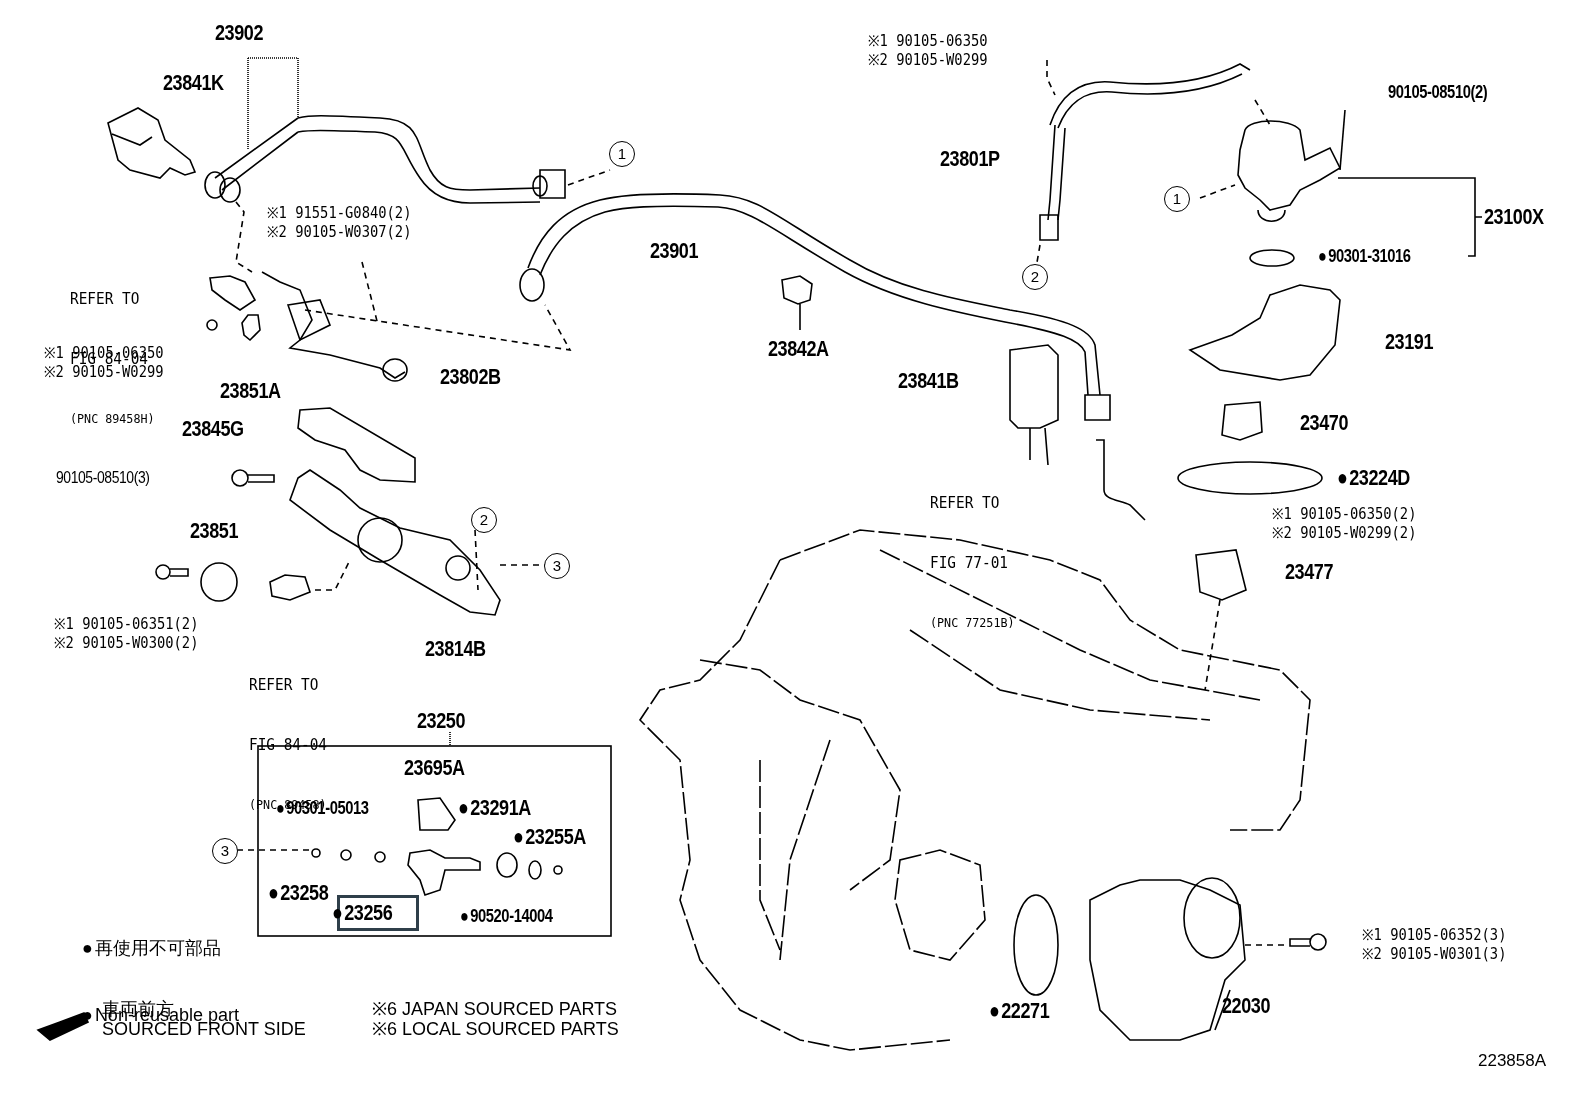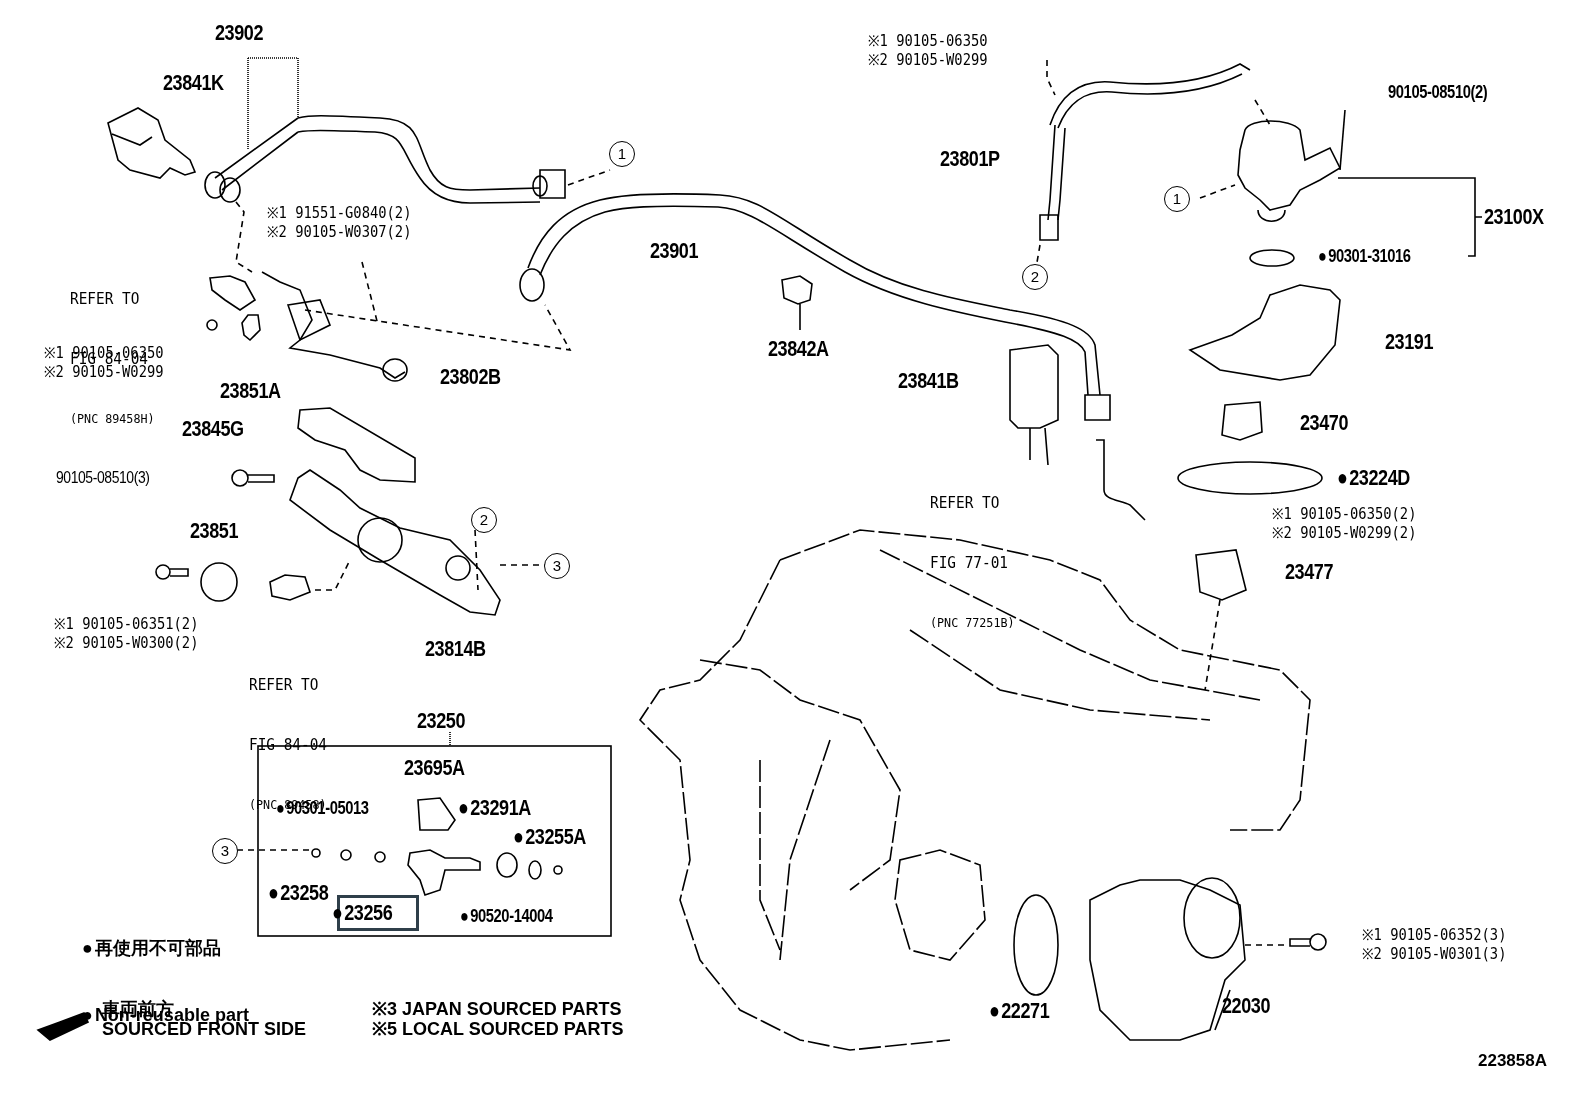--- a/index.html
+++ b/index.html
@@ -3,21 +3,21 @@
 <meta charset="utf-8">
 <style>
   html, body { margin:0; padding:0; background:#fff; }
   body { width:1592px; height:1099px; position:relative; overflow:hidden; font-family:"DejaVu Sans Mono","Liberation Mono",monospace; color:#000; }
   #canvas { position:absolute; left:0; top:0; }
   .lbl { position:absolute; font-family:"Liberation Sans Narrow","Liberation Sans",sans-serif; font-weight:bold; font-size:22px; letter-spacing:-0.5px; line-height:1; white-space:nowrap; transform:scaleX(0.82); transform-origin:left center; }
   .sm { position:absolute; font-family:"DejaVu Sans Mono",monospace; font-size:15px; line-height:19px; white-space:nowrap; transform:scaleX(0.92); transform-origin:left top; }
   .ref { position:absolute; font-family:"DejaVu Sans Mono",monospace; font-size:16px; line-height:20px; white-space:pre; transform:scaleX(0.9); transform-origin:left top; }
   .dot::before { content:"●"; margin-right:2px; }
   .circ { position:absolute; width:24px; height:24px; border:1.5px solid #000; border-radius:50%; font-family:"Liberation Sans",sans-serif; font-size:15px; text-align:center; line-height:24px; background:#fff; }
-  .legend { position:absolute; font-family:"Liberation Sans",sans-serif; font-size:18px; line-height:22px; white-space:nowrap;font-weight:bold; }
+  .legend { position:absolute; font-family:"Liberation Sans",sans-serif; font-size:18px; line-height:22px; white-space:nowrap; }
   .hl { position:absolute; border:3px solid #2f3f4a; }
 </style>
 </head>
 <body>
 
 <svg id="canvas" width="1592" height="1099" viewBox="0 0 1592 1099" fill="none" stroke="#000" stroke-width="1.6">
 
   <g>
     <path d="M248 58 L298 58 M298 58 L298 118 M248 58 L248 150" stroke-dasharray="1 1"></path>
     <path d="M298 118 C310 115 320 115 380 118 C420 120 415 140 430 170 C440 188 450 190 470 190 L540 188"></path>
@@ -218,15 +218,15 @@
 <div class="circ" style="left:1164px;top:186px;">1</div>
 <div class="circ" style="left:1022px;top:264px;">2</div>
 <div class="circ" style="left:471px;top:507px;">2</div>
 <div class="circ" style="left:544px;top:553px;">3</div>
 <div class="circ" style="left:212px;top:838px;">3</div>
 
 <div class="legend dot" style="left:82px;top:937px;">再使用不可部品</div>
 <div class="legend dot" style="left:82px;top:1004px;">Non-reusable part</div>
 <div class="legend" style="left:102px;top:998px;">車両前方</div>
 <div class="legend" style="left:102px;top:1018px;">SOURCED FRONT SIDE</div>
-<div class="legend" style="left:372px;top:998px;">※3  JAPAN SOURCED PARTS</div>
-<div class="legend" style="left:372px;top:1018px;">※5  LOCAL SOURCED PARTS</div>
+<div class="legend" style="left:372px;top:998px;">※6  JAPAN SOURCED PARTS</div>
+<div class="legend" style="left:372px;top:1018px;">※6  LOCAL SOURCED PARTS</div>
 <div class="legend" style="left:1478px;top:1050px;font-size:17px;">223858A</div>
 
 </body></html>

